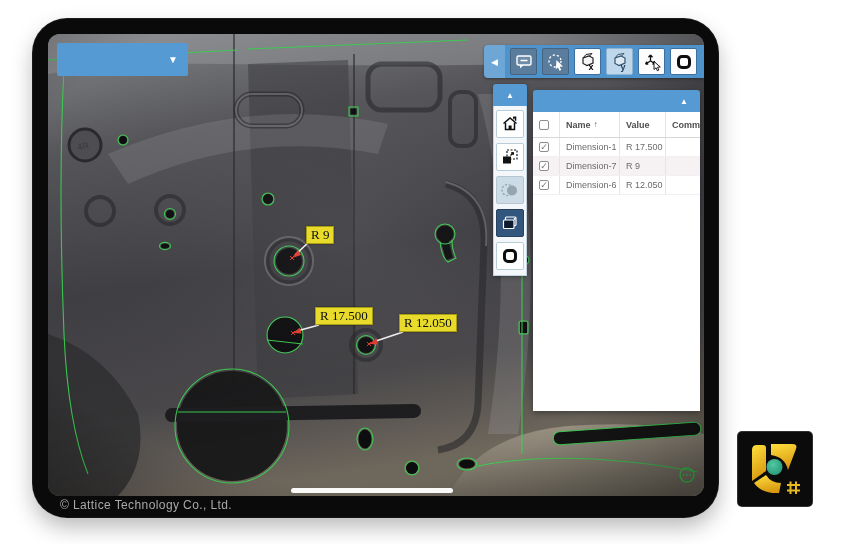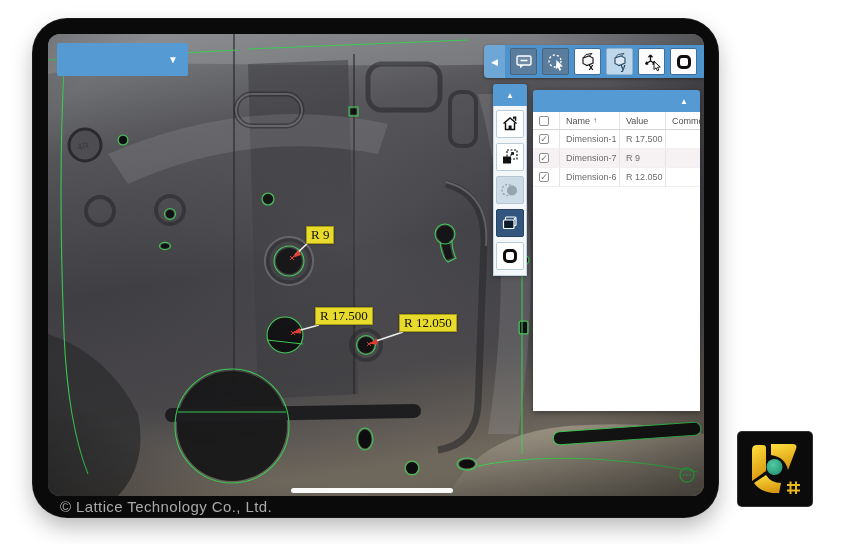--- a/index.html
+++ b/index.html
@@ -8,21 +8,21 @@
   .stage { position:relative; width:844px; height:544px; }
 
   
   .tablet { position:absolute; left:33px; top:19px; width:685px; height:498px;
             background:#0a0a0a; border-radius:34px;
             box-shadow:0 10px 22px rgba(0,0,0,.28), 0 0 0 1px #1c1c1c; }
   .screen { position:absolute; left:15px; top:15px; width:656px; height:462px;
             border-radius:12px; overflow:hidden; background:#4a4a4e; }
   .photo  { position:absolute; left:0; top:0; }
 
-  .copyright { position:absolute; left:27px; top:479px; font-size:15px;
+  .copyright { position:absolute; left:27px; top:479px; font-size:12px;
                color:#a9a9a9; letter-spacing:.4px; }
 
   .homebar { position:absolute; left:243px; top:454px; width:162px; height:5px;
              border-radius:3px; background:rgba(255,255,255,.96); }
 
   
   .model-dropdown { position:absolute; left:9px; top:9px; width:131px; height:33px;
                     background:#569ad3; border-radius:2px; display:flex;
                     align-items:center; justify-content:flex-end; padding-right:10px;
                     cursor:pointer; }
@@ -62,21 +62,21 @@
   
   .panel { position:absolute; left:485px; top:56px; width:167px; height:321px;
            box-shadow:0 2px 6px rgba(0,0,0,.35); border-radius:3px 3px 0 0;
            display:flex; flex-direction:column; }
   .panel-header { height:22px; background:#569ad3; border-radius:3px 3px 0 0;
                   display:flex; align-items:center; justify-content:flex-end;
                   padding-right:12px; color:#fff; font-size:8px; cursor:pointer; }
   .panel-body { flex:1; background:#ffffff; overflow:hidden; }
   .thead, .trow { display:grid; grid-template-columns:26px 60px 46px 1fr;
                   align-items:center; }
-  .thead { height:18px; border-bottom:1px solid #d8d5d5; color:#4f4f4f; font-size:9px; }
+  .thead { height:26px; border-bottom:1px solid #d8d5d5; color:#4f4f4f; font-size:9px;font-weight:bold; }
   .thead > div, .trow > div { padding-left:6px; height:100%; display:flex;
                               align-items:center; overflow:hidden; white-space:nowrap; }
   .thead > div + div, .trow > div + div { border-left:1px solid #e7e4e4; }
   .trow { height:19px; border-bottom:1px solid #f1efef; color:#6b6b6b; font-size:9px; cursor:pointer; }
   .trow.alt { background:#f6f1f2; }
   .sort { margin-left:3px; font-size:8px; color:#666; }
   .cbox { width:10px; height:10px; border:1px solid #8d8d8d; border-radius:2px;
           display:flex; align-items:center; justify-content:center;
           font-size:9px; line-height:1; color:#757575; background:#fff; cursor:pointer; }
 

